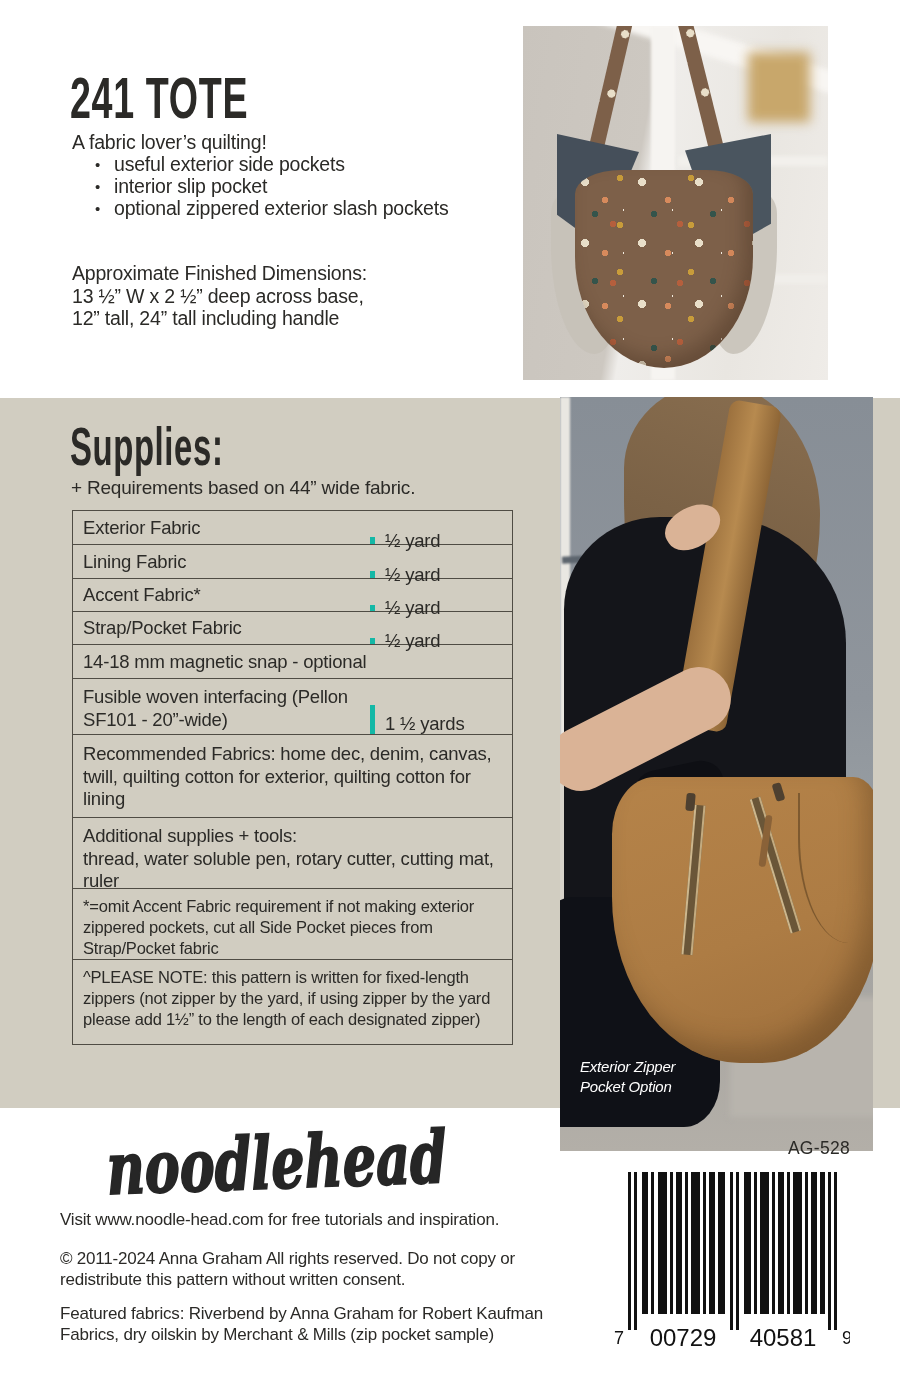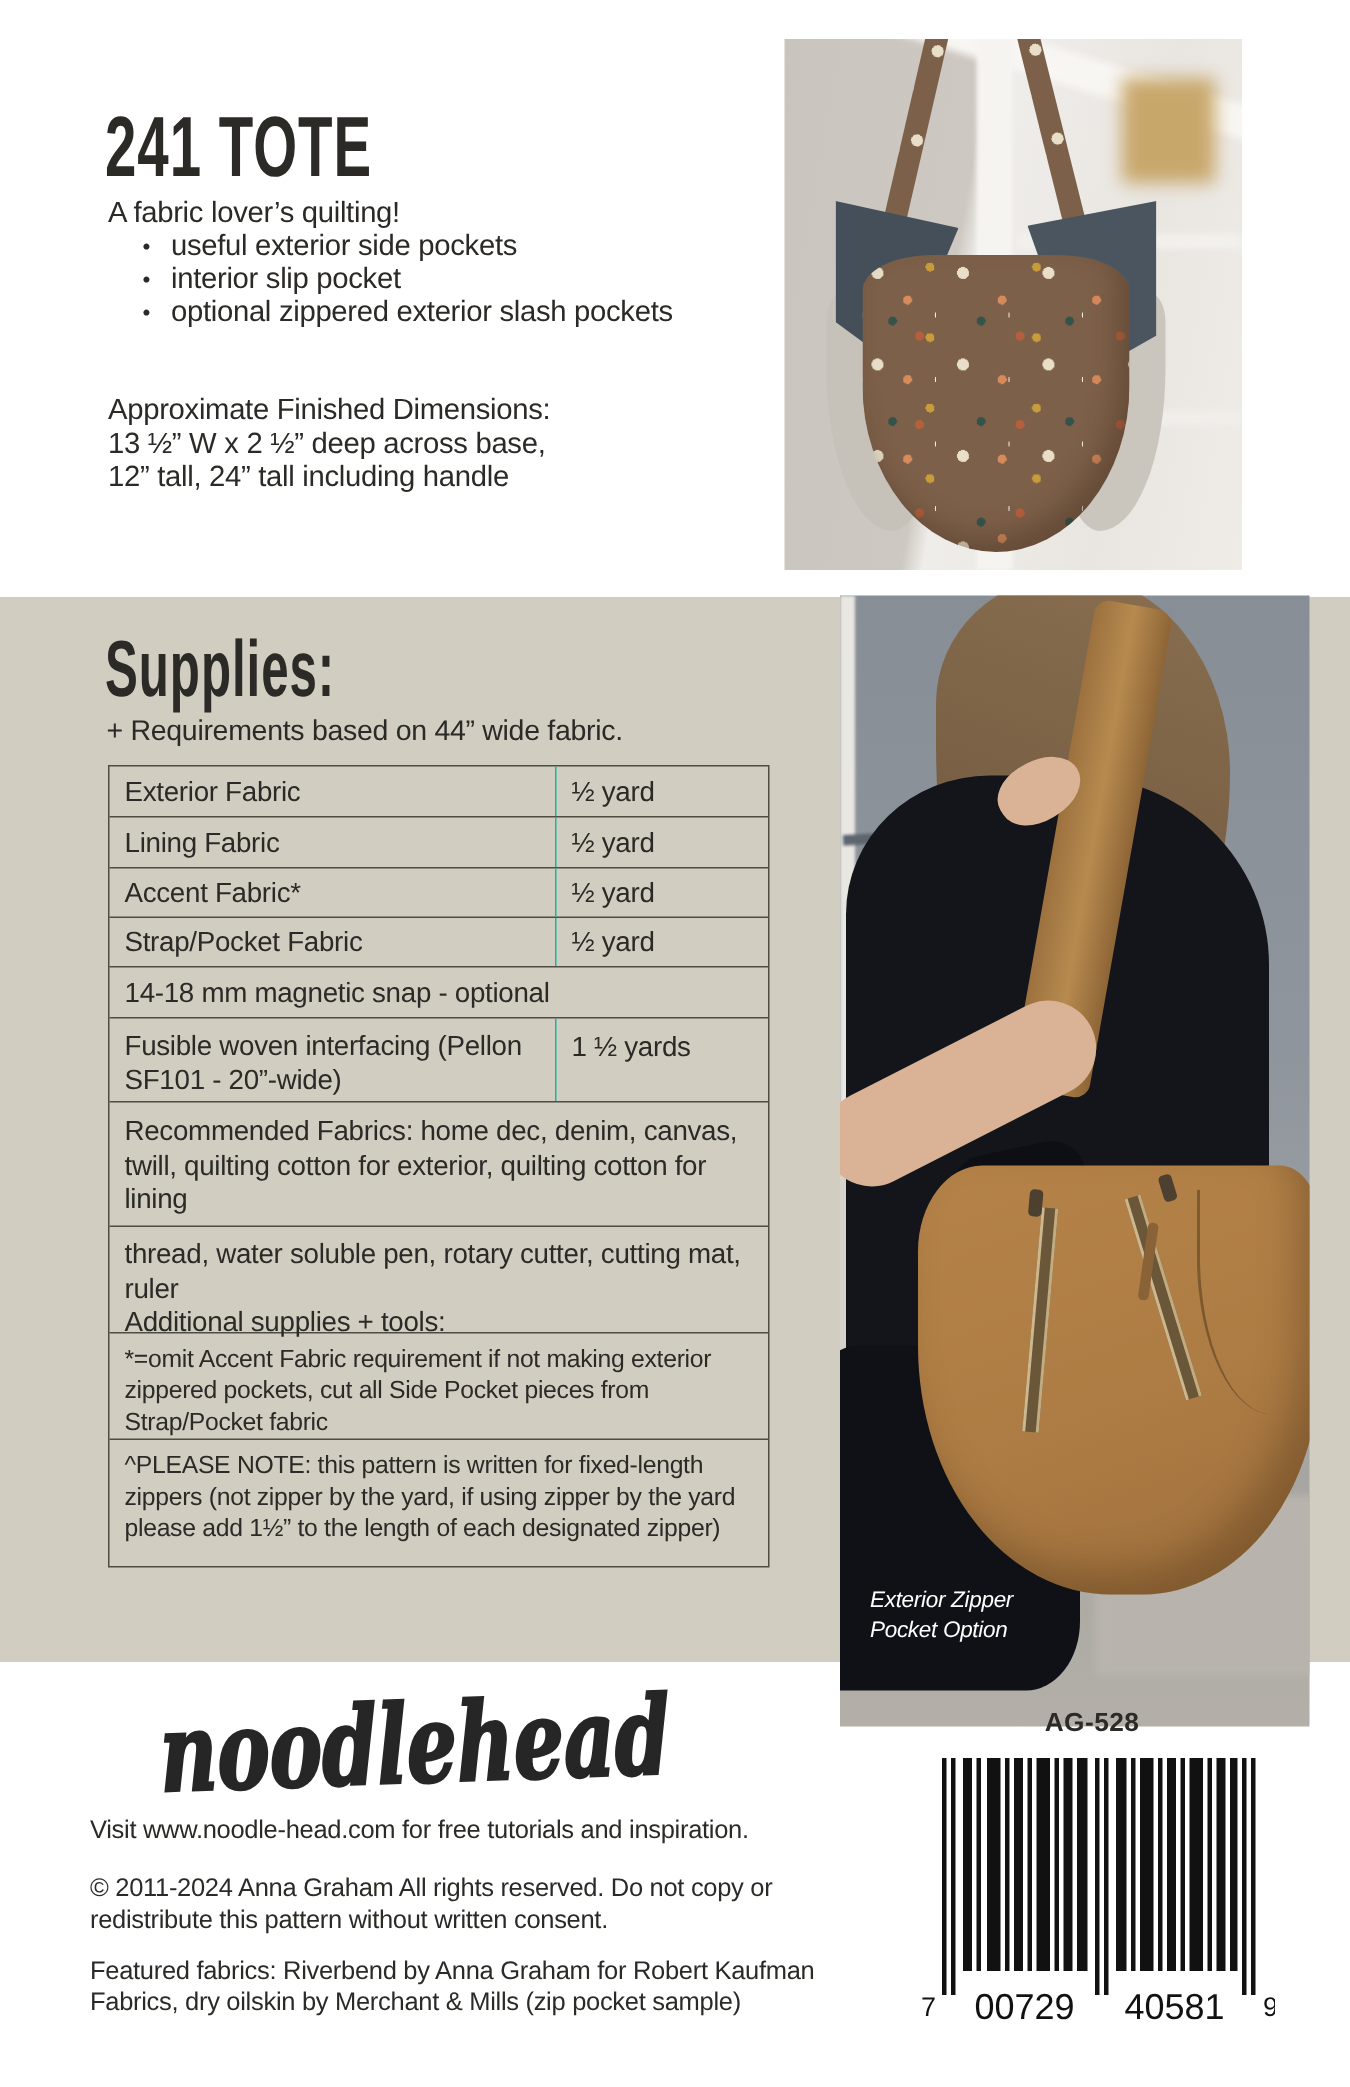--- a/index.html
+++ b/index.html
@@ -54,21 +54,21 @@
   .band{position:absolute;left:0;top:398px;width:900px;height:710px;background:#d1cdc1;}
   .supplies-h{position:absolute;left:70px;top:420px;font-size:53px;font-weight:700;line-height:1;
               letter-spacing:1px;white-space:nowrap;color:#2b2a27;}
   .supplies-sub{position:absolute;left:71px;top:477px;font-size:19px;letter-spacing:-0.2px;}
 
   .stable{position:absolute;left:72px;top:510px;width:441px;border:1px solid #4f4c44;box-sizing:border-box;}
   .srow{display:flex;border-top:1px solid #4f4c44;box-sizing:border-box;}
   .srow:first-child{border-top:none;}
   .scell{box-sizing:border-box;padding:0 10px;font-size:18.5px;letter-spacing:-0.2px;}
   .lbl{flex:1;display:flex;align-items:center;}
-  .val{width:142px;border-left:1px solid #14b8a6;display:flex;align-items:center;}
+  .val{width:142px;border-left:5px solid #14b8a6;display:flex;align-items:center;margin-top:26px;}
   .val-top{align-items:flex-start;padding-top:8px;}
   .block{display:block;padding:6px 10px;line-height:1.22;}
   .small{font-size:16.5px;line-height:1.28;}
   .zip-note{font-style:italic;font-size:15.5px;}
 
   
   .photo-woman{position:absolute;left:560px;top:397px;width:313px;height:754px;overflow:hidden;
                background:linear-gradient(180deg,#878e96 0%,#8f959c 40%,#9aa0a4 62%,#aaa7a2 82%,#b3afa8 100%);}
   .wm-wallstrip{position:absolute;left:0;top:0;width:10px;height:420px;background:#e9e7e2;filter:blur(1px);}
   .wm-wallcorner{position:absolute;left:0;top:378px;width:26px;height:333px;background:#d7d3ca;}
@@ -113,21 +113,21 @@
   .wm-pocketseam{position:absolute;right:10px;top:16px;width:70px;height:150px;
              border-left:2px solid rgba(84,58,30,.55);border-radius:0 0 0 70%;}
   .wm-caption{position:absolute;left:20px;top:660px;width:120px;font-size:15px;font-style:italic;
               color:#ffffff;line-height:1.3;letter-spacing:-0.2px;}
 
   
   .logo-wrap{position:absolute;left:92px;top:1116px;width:370px;height:102px;}
   .visit{position:absolute;left:60px;top:1210px;font-size:17px;letter-spacing:-0.2px;}
   .copyright{position:absolute;left:60px;top:1248px;width:478px;font-size:17px;line-height:1.26;letter-spacing:-0.2px;}
   .featured{position:absolute;left:60px;top:1303px;width:500px;font-size:17px;line-height:1.26;letter-spacing:-0.2px;}
-  .agcode{position:absolute;left:606px;top:1138px;width:244px;text-align:center;font-size:17.5px;letter-spacing:0.3px;font-weight:bold;}
+  .agcode{position:absolute;left:606px;top:1138px;width:244px;text-align:right;font-size:17.5px;letter-spacing:0.3px;}
   .barcode{position:absolute;left:606px;top:1172px;}
 </style>
 </head>
 <body>
 
 <div class="page">
 
   <div class="title">
     <span class="cond">241 TOTE</span>
   </div>
@@ -190,22 +190,22 @@
     </div>
     <div class="srow" style="height:56px;">
       <div class="scell lbl block" style="line-height:1.25;padding-top:6px;">Fusible woven interfacing (Pellon SF101 - 20”-wide)</div>
       <div class="scell val val-top">1 ½ yards</div>
     </div>
     <div class="srow" style="height:83px;">
       <div class="scell block" style="padding-top:8px;">Recommended Fabrics: home dec, denim, canvas, twill, quilting cotton for exterior, quilting cotton for lining</div>
     </div>
     <div class="srow" style="height:71px;">
       <div class="scell block" style="padding-top:7px;">
+        <div>Additional supplies + tools:</div>
         <div>thread, water soluble pen, rotary cutter, cutting mat, ruler</div>
-        <div>Additional supplies + tools:</div>
       </div>
     </div>
     <div class="srow" style="height:71px;">
       <div class="scell block small" style="padding-top:7px;">*=omit Accent Fabric requirement if not making exterior zippered pockets, cut all Side Pocket pieces from Strap/Pocket fabric</div>
     </div>
     <div class="srow" style="height:85px;">
       <div class="scell block small" style="padding-top:7px;">^PLEASE NOTE: this pattern is written for fixed-length zippers (not zipper by the yard, if using zipper by the yard please add 1½” to the length of each designated zipper)</div>
     </div>
   </div>
 

